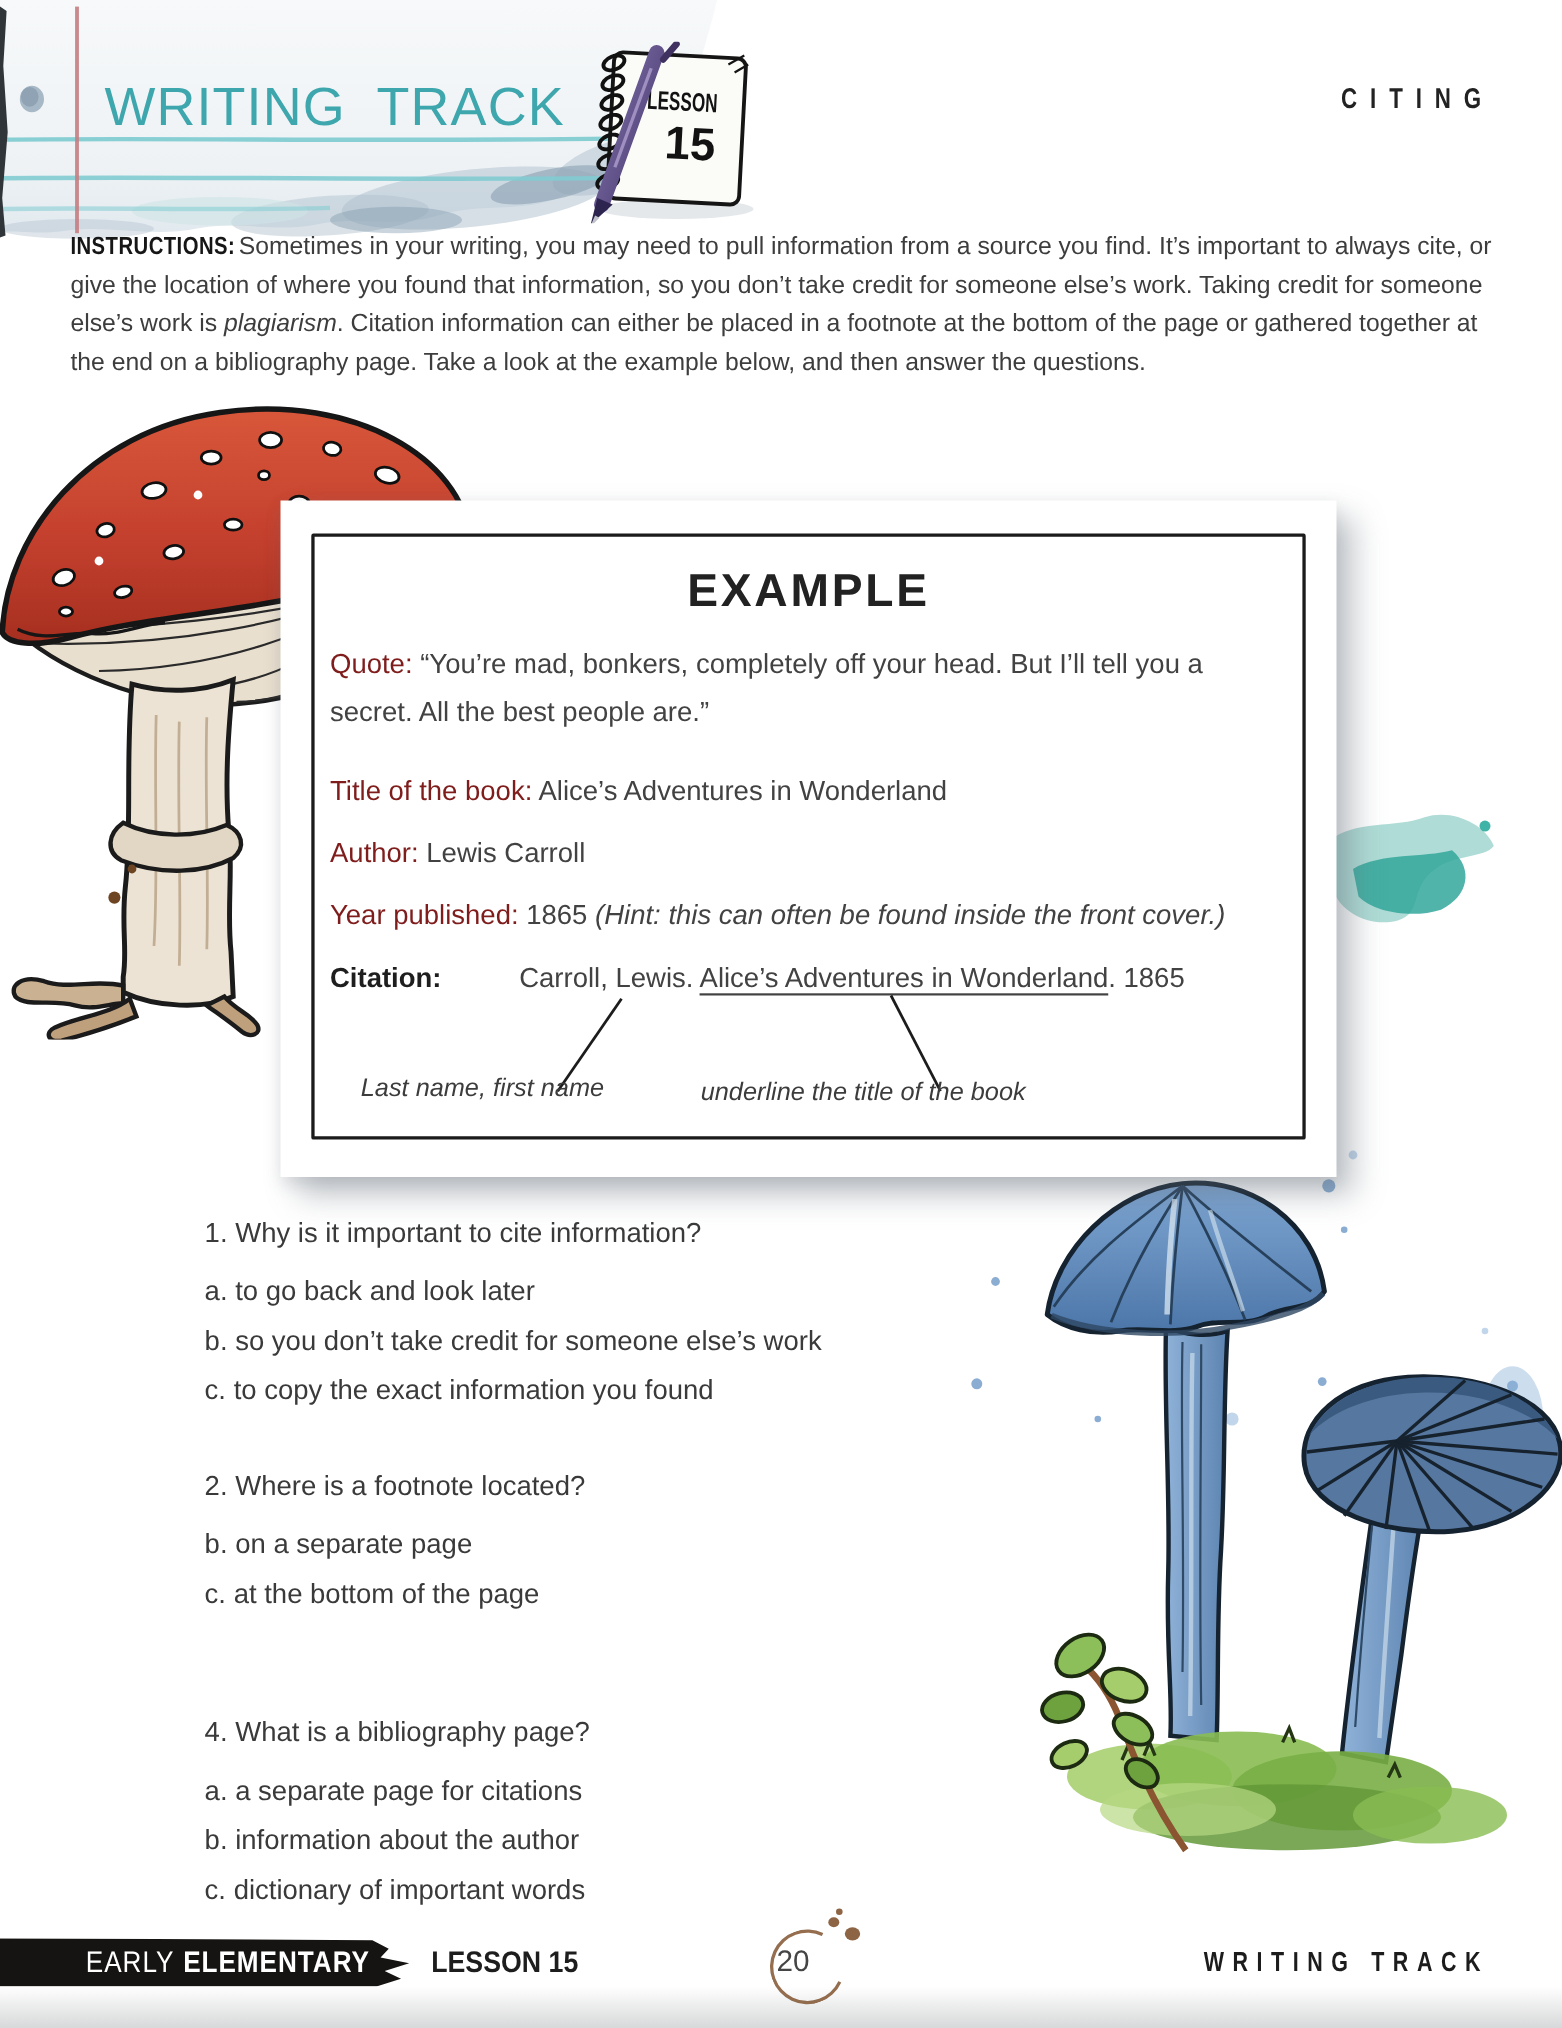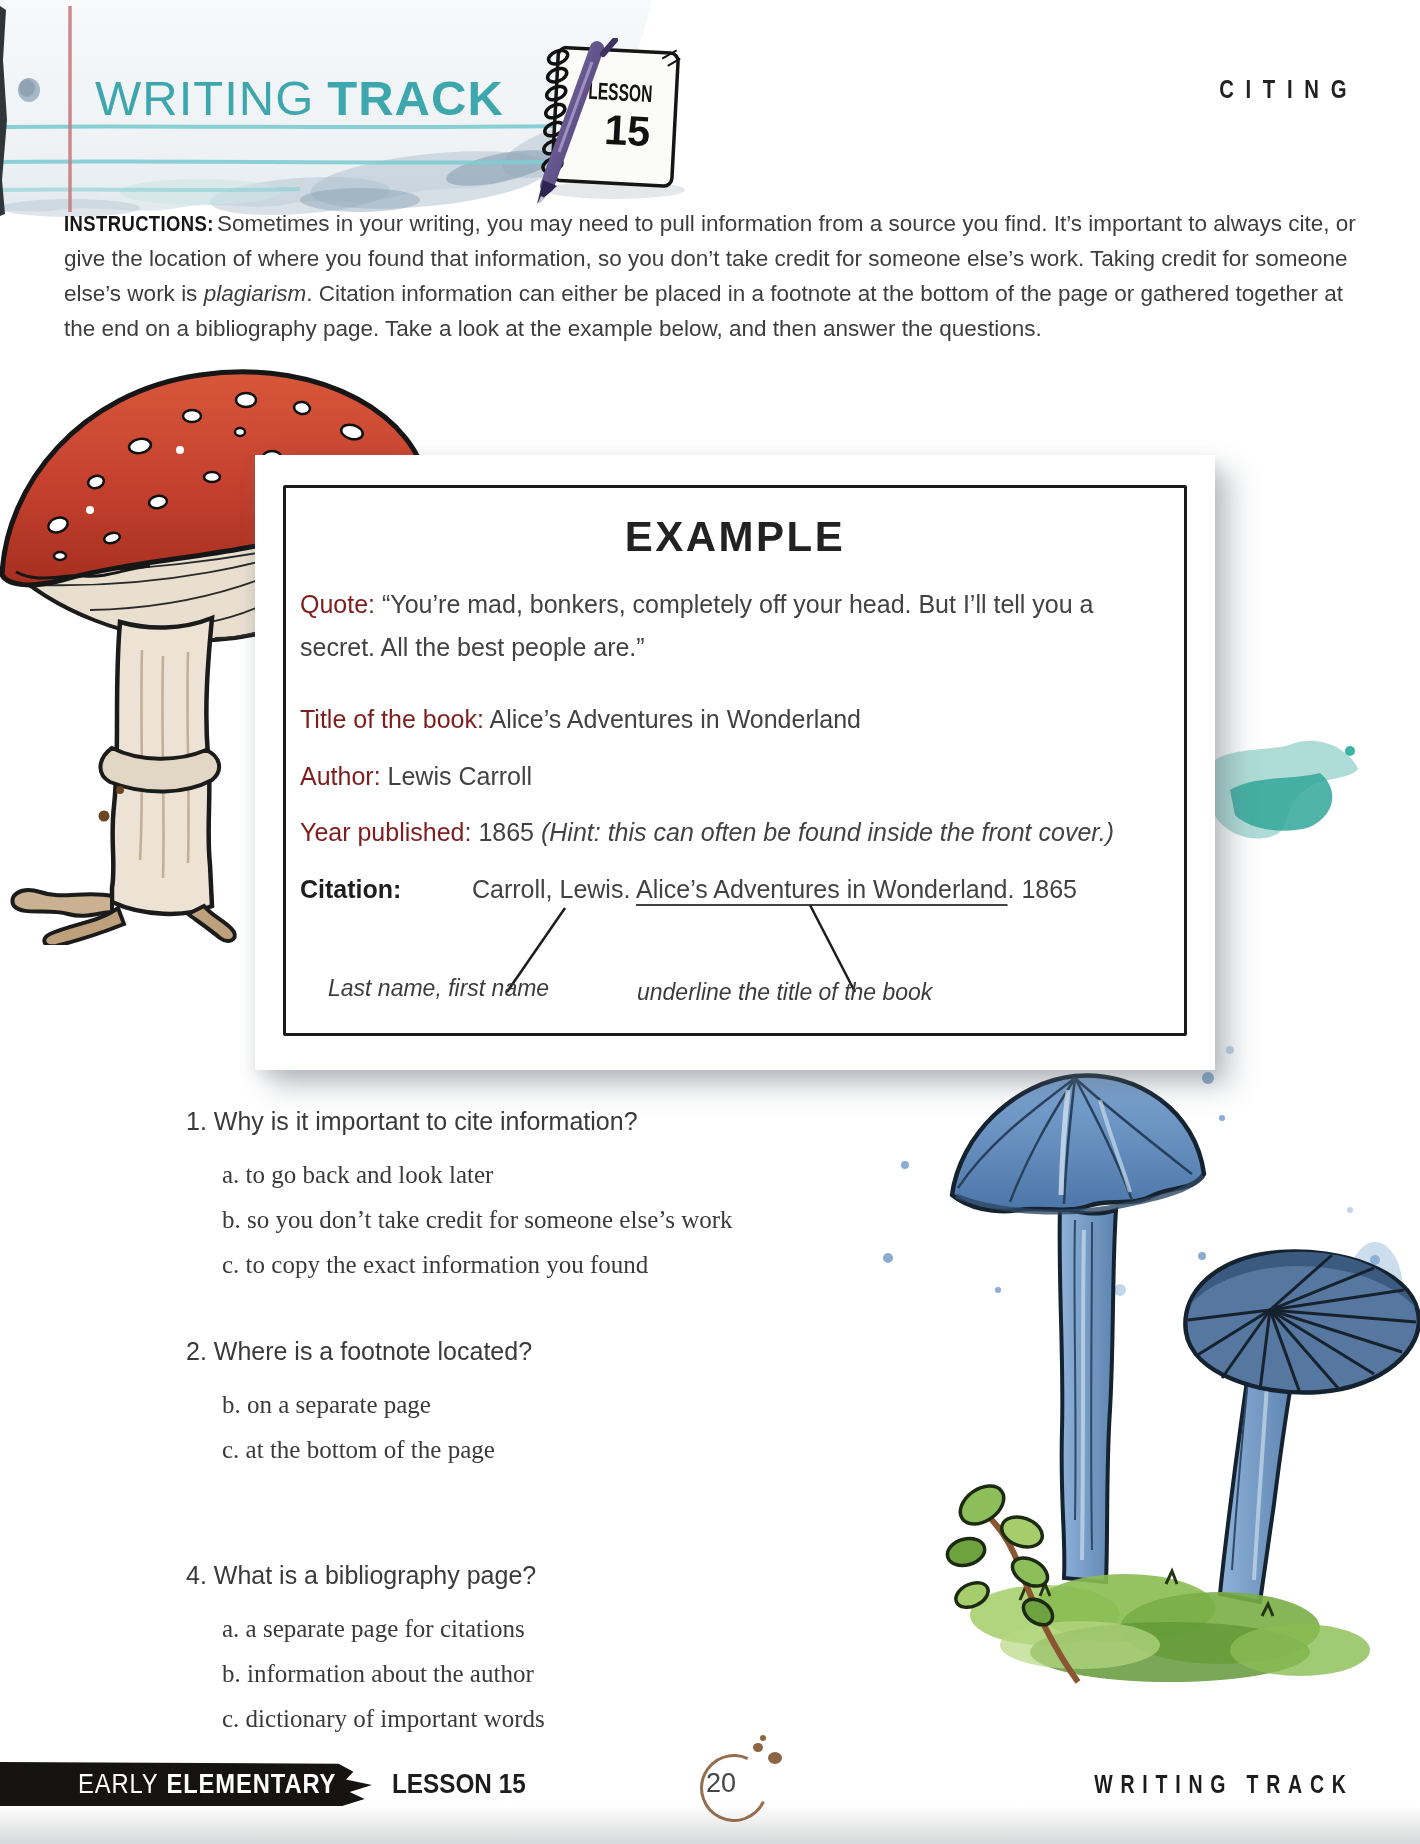--- a/index.html
+++ b/index.html
@@ -5,21 +5,21 @@
   html,body{margin:0;padding:0;background:#fff;}
   .page{position:relative;width:1420px;height:1844px;background:#ffffff;overflow:hidden;
         font-family:"Liberation Sans",sans-serif;color:#3c3c3c;}
   .abs{position:absolute;}
   .cx{display:inline-block;transform:scaleX(.82);transform-origin:0 50%;}
   .cxr{display:inline-block;transform:scaleX(.78);transform-origin:100% 50%;}
 
   
   .wt-title{left:95px;top:70px;font-size:49px;color:#3ea7ae;letter-spacing:1px;white-space:nowrap;}
   .wt-title .light{font-weight:400;}
-  .wt-title .bold{font-weight:700;margin-left:13px;}
+  .wt-title .bold{font-weight:400;margin-left:28px;}
   .citing{right:62px;top:74px;font-size:26px;font-weight:700;color:#222;letter-spacing:15px;white-space:nowrap;}
 
   
   .instr{left:64px;top:206px;width:1300px;font-size:22.5px;line-height:35px;color:#3d3d3d;}
   .instr .lbl{font-weight:800;color:#161616;letter-spacing:.5px;margin-right:-36px;}
   .instr .it{font-style:italic;}
 
   
   .card{left:255px;top:455px;width:960px;height:615px;background:#fff;
         box-shadow:16px 16px 26px rgba(95,105,115,.38), 0 6px 14px rgba(95,105,115,.18);z-index:4;}
@@ -30,21 +30,21 @@
   .row b{font-weight:400;color:#7f1d1d;}
   .row .hint{font-style:italic;}
   .row.cit .clbl{display:inline-block;width:172px;font-weight:700;color:#1e1e1e;}
   .row.cit .u{text-decoration:underline;text-decoration-thickness:2px;text-underline-offset:6px;}
   .callout{position:absolute;font-size:23px;font-style:italic;color:#3c3c3c;white-space:nowrap;}
 
   
   .q{position:absolute;left:186px;font-size:25px;color:#3a3a3a;z-index:3;}
   .q .qt{line-height:30px;}
   .q .opts{margin-top:16px;}
-  .q .opt{margin-left:36px;line-height:45px;font-family:Liberation Serif, serif;}
+  .q .opt{line-height:45px;}
 
   
   .f-band{left:0;top:1762px;width:372px;height:44px;background:#161412;z-index:5;
           clip-path:polygon(0 0,91% 4%,95% 22%,93% 40%,100% 52%,94% 68%,98% 84%,92% 100%,0 100%);}
   .f-band-inner{position:absolute;left:78px;top:0;line-height:44px;color:#fff;font-size:27px;white-space:nowrap;}
   .f-band-inner .light{font-weight:400;letter-spacing:1px;}
   .f-band-inner .bold{font-weight:800;letter-spacing:1px;margin-left:9px;}
   .f-lesson{left:392px;top:1762px;line-height:44px;font-size:27px;font-weight:800;color:#1d1d1d;white-space:nowrap;z-index:5;}
   .f-page{left:706px;top:1768px;font-size:27px;color:#454545;z-index:5;}
   .coffee-ring{left:700px;top:1754px;width:62px;height:62px;border-radius:50%;

